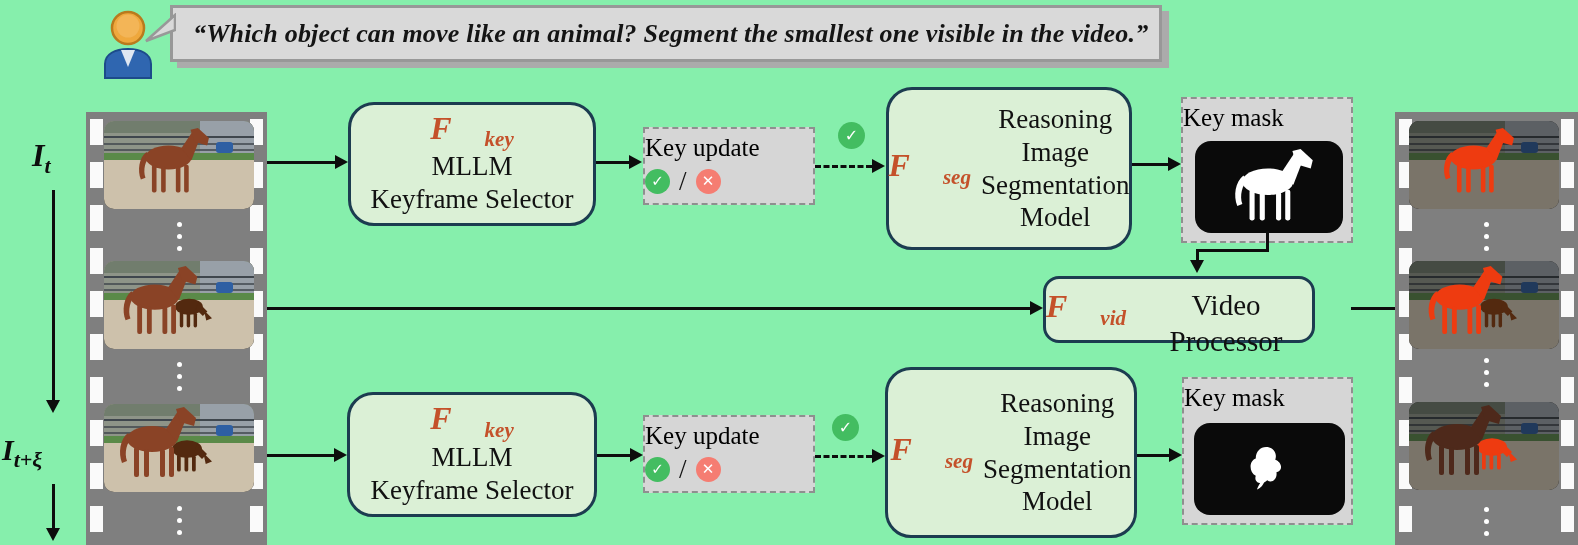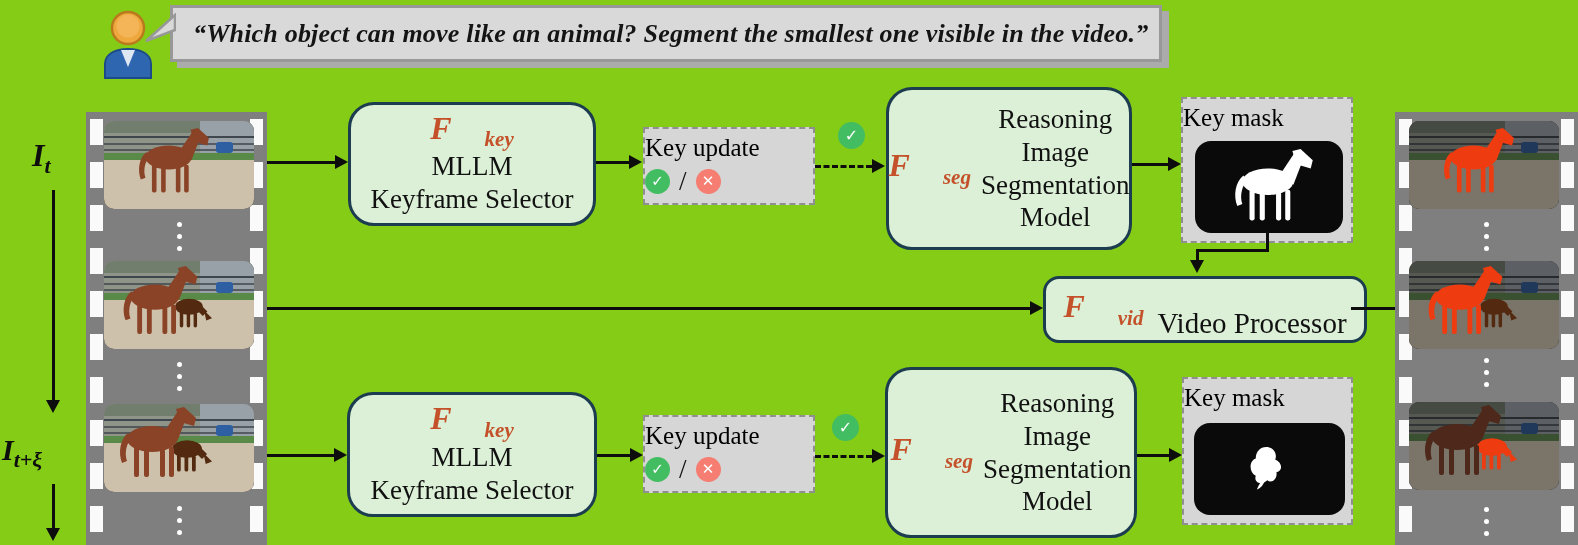--- a/index.html
+++ b/index.html
@@ -1,17 +1,17 @@
 <!DOCTYPE html>
 <html><head>
 <meta charset="utf-8">
 <style>
   * { margin:0; padding:0; box-sizing:border-box; }
   body { background:#fff; font-family:"Liberation Serif", serif; }
-  #canvas { position:relative; width:1578px; height:545px; background:#84cc16; overflow:hidden; }
+  #canvas { position:relative; width:1578px; height:545px; background:#86efac; overflow:hidden; }
 
   
   .bubble { position:absolute; left:170px; top:5px; width:992px; height:57px;
     background:#d9d9d9; border:3px solid #989898; box-shadow:7px 6px 0 #ababab;
     display:flex; align-items:center; padding-left:20px; }
   .bubble-text { font-style:italic; font-weight:600; font-size:26px; color:#141414; letter-spacing:.2px; }
   .bubble-tail { position:absolute; left:144px; top:13px; z-index:5; }
   .user-svg { position:absolute; left:97px; top:6px; }
 
   
@@ -220,21 +220,21 @@
           <use href="#horse-shape" class="fill-white" transform="translate(28,8) scale(1.02)"></use>
         </svg>
     </div>
   </div>
 
   <div class="ln-v" style="left:1266px; top:231px; width:3px; height:21px;"></div>
   <div class="ln-h" style="left:1196px; top:249px; width:73px; height:3px;"></div>
   <div class="arv" style="left:1196px; top:249px; height:11px;"></div>
 
   <div class="ar" style="left:267px; top:307px; width:763px;"></div>
-  <div class="gbox row" style="left:1043px; top:276px; width:324px; height:67px; border-radius:16px;">
+  <div class="gbox row" style="left:1043px; top:276px; width:272px; height:67px; border-radius:16px;">
     <div class="mf" style="margin-right:14px;">
       <span>F</span><sub>vid</sub>
     </div>
     <div class="gtxt" style="font-size:29px;margin-top:28px;">Video Processor</div>
   </div>
   <div class="ar" style="left:1351px; top:307px; width:44px;"></div>
 
   <div class="ar" style="left:267px; top:454px; width:67px;"></div>
 
   <div class="gbox" style="left:347px; top:392px; width:250px; height:125px;">

